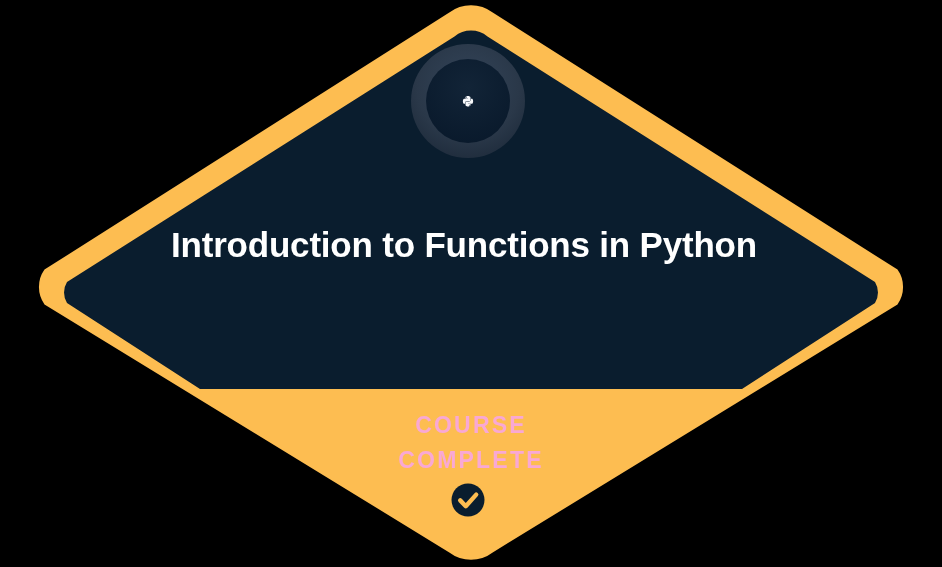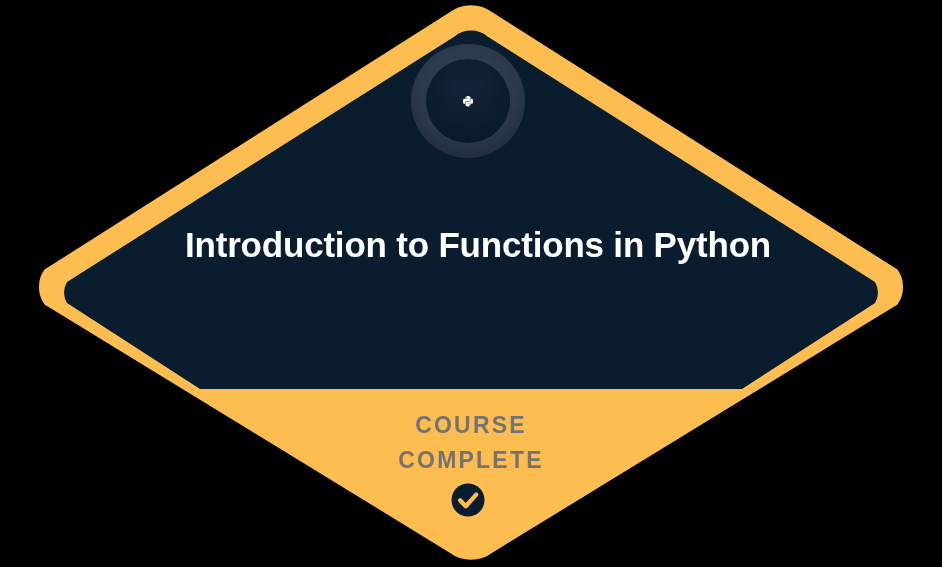--- a/index.html
+++ b/index.html
@@ -37,36 +37,36 @@
     pointer-events: none;
   }
   .overlay-layer > * {
     pointer-events: auto;
   }
   #course-title {
     position: absolute;
     left: 171px;
     top: 222px;
     width: 600px;
-    text-align: right;
+    text-align: left;
     color: #FFFFFF;
     font-family: "Liberation Sans", sans-serif;
     font-size: 35px;
     font-weight: bold;
     line-height: 46px;
     letter-spacing: -0.2px;
     margin: 0;
   }
   #status-text {
     position: absolute;
     left: 271px;
     top: 408px;
     width: 400px;
     text-align: center;
-    color: #737373;
+    color: #f9a8d4;
     font-family: "Liberation Sans", sans-serif;
     font-size: 23px;
     font-weight: bold;
     line-height: 35px;
     letter-spacing: 2.2px;
     margin: 0;
     white-space: pre-line;
   }
 </style>
 </head>

